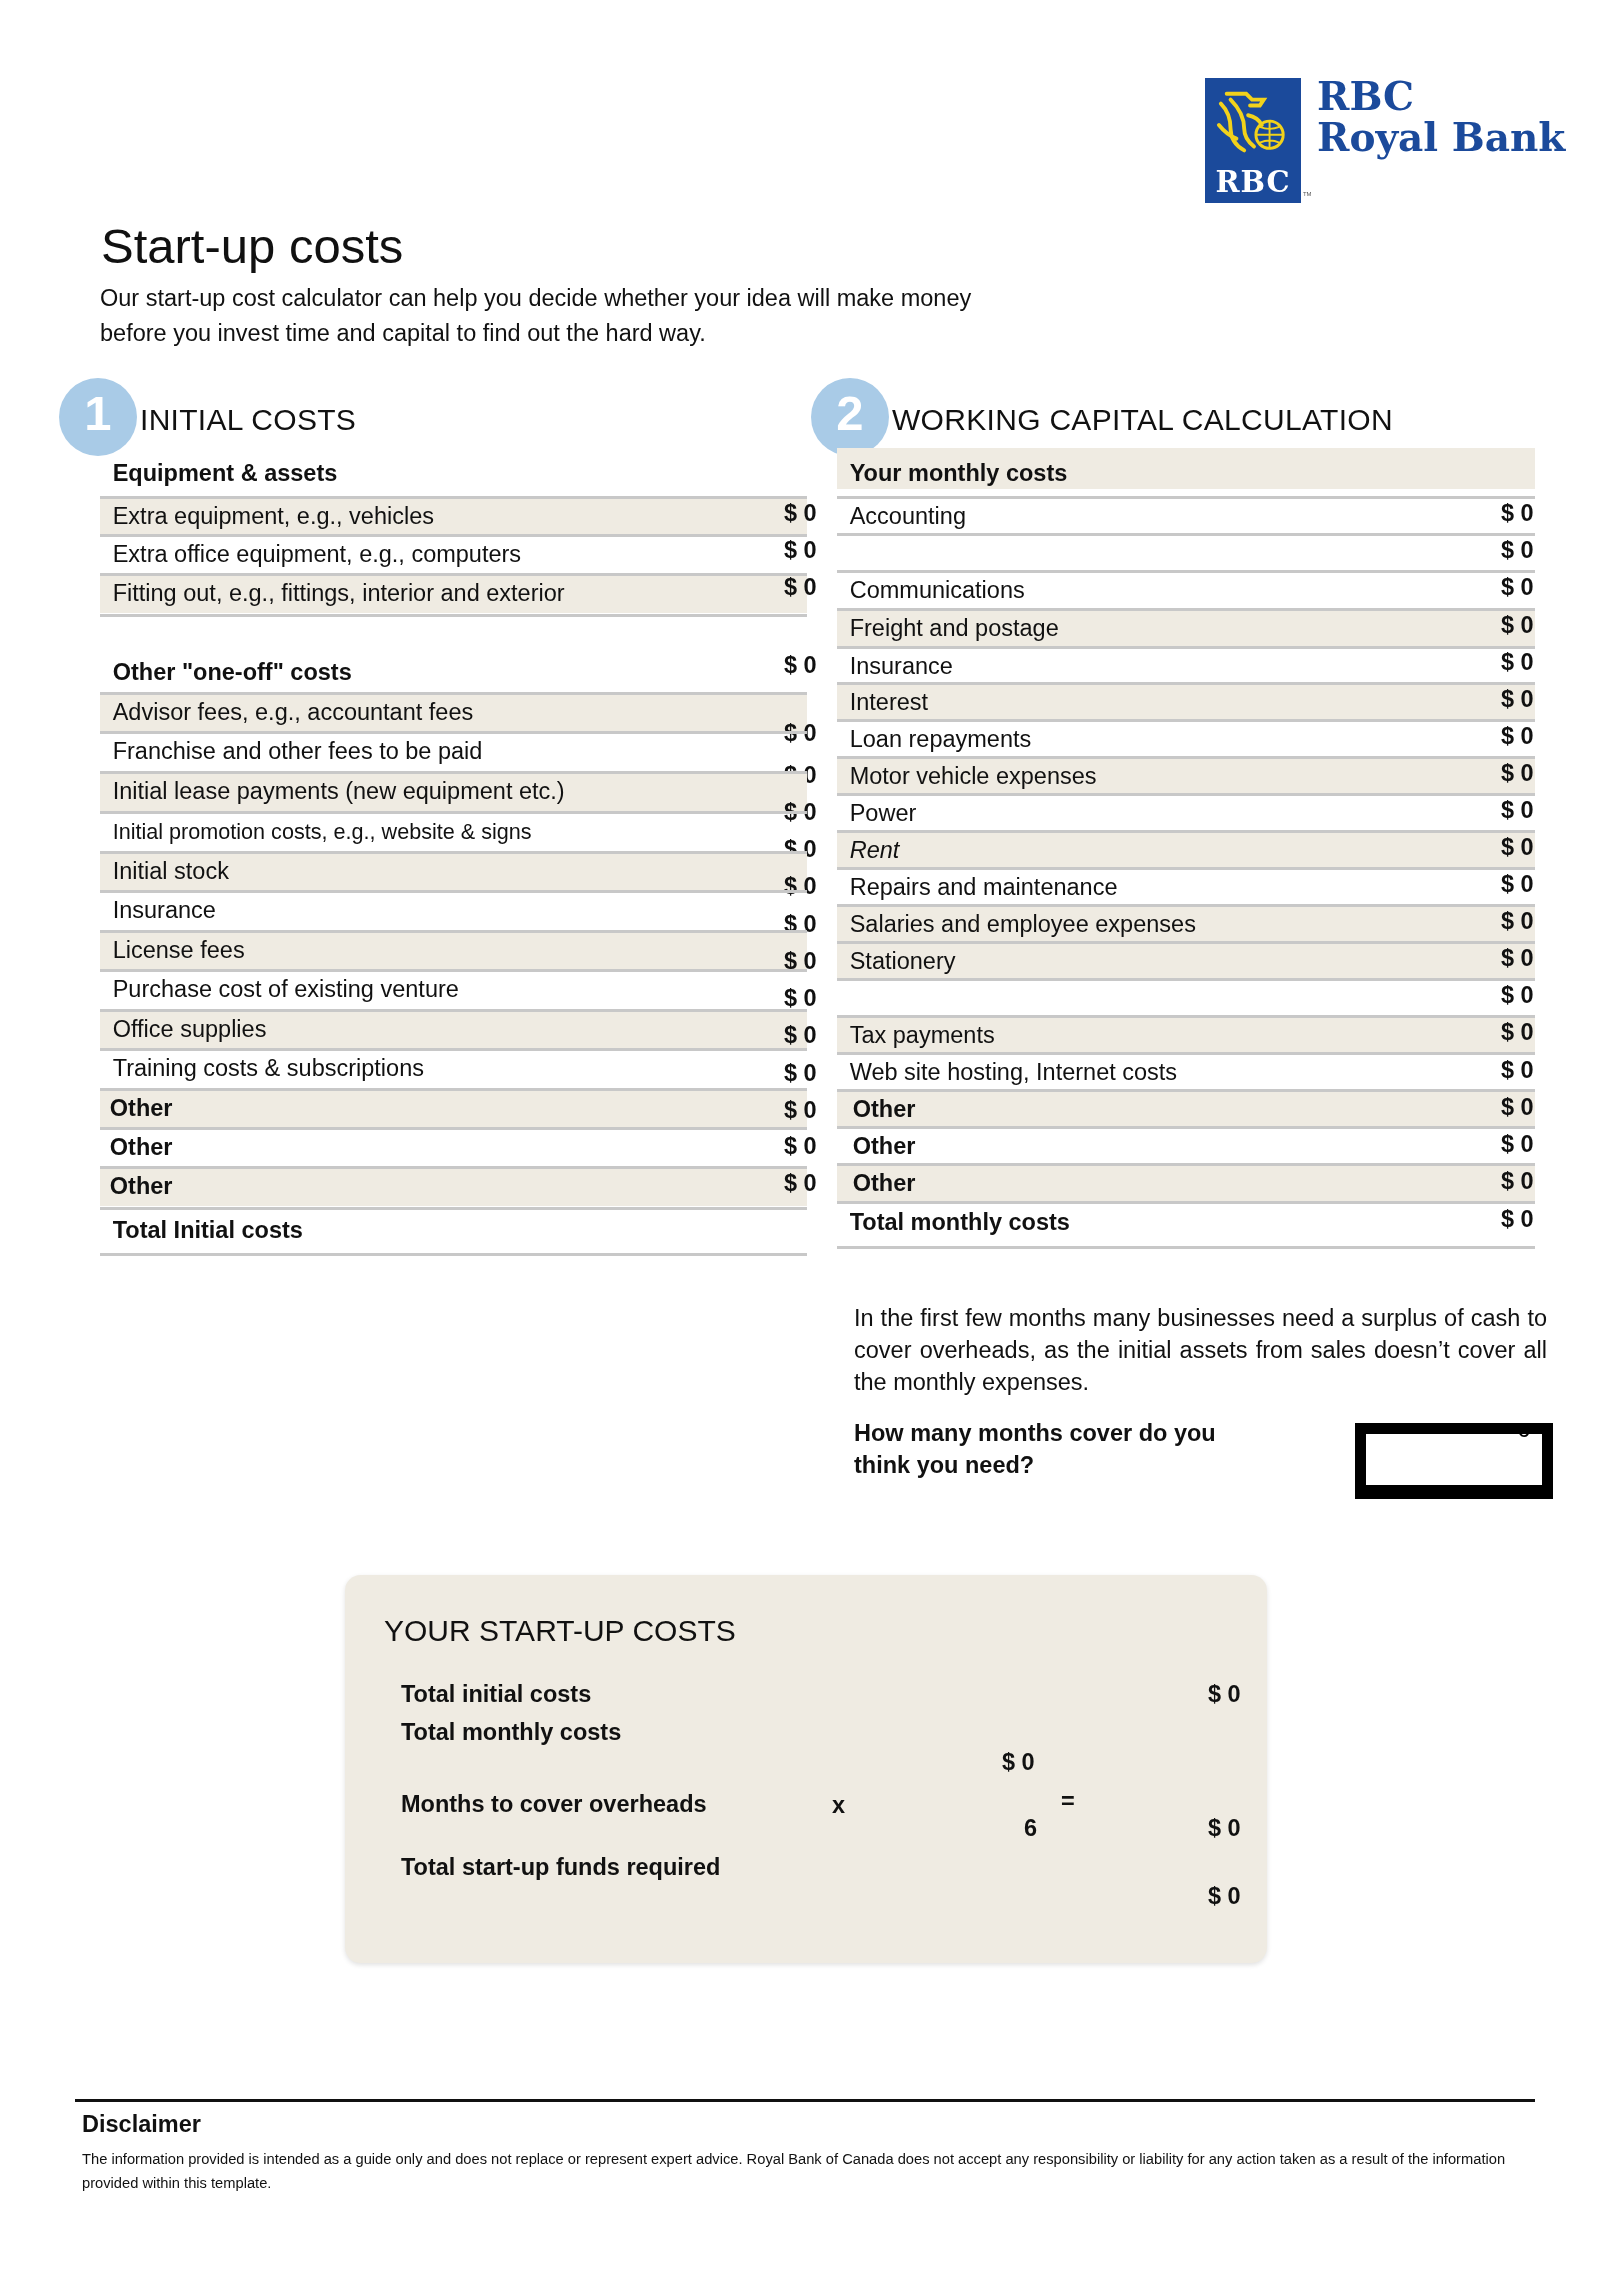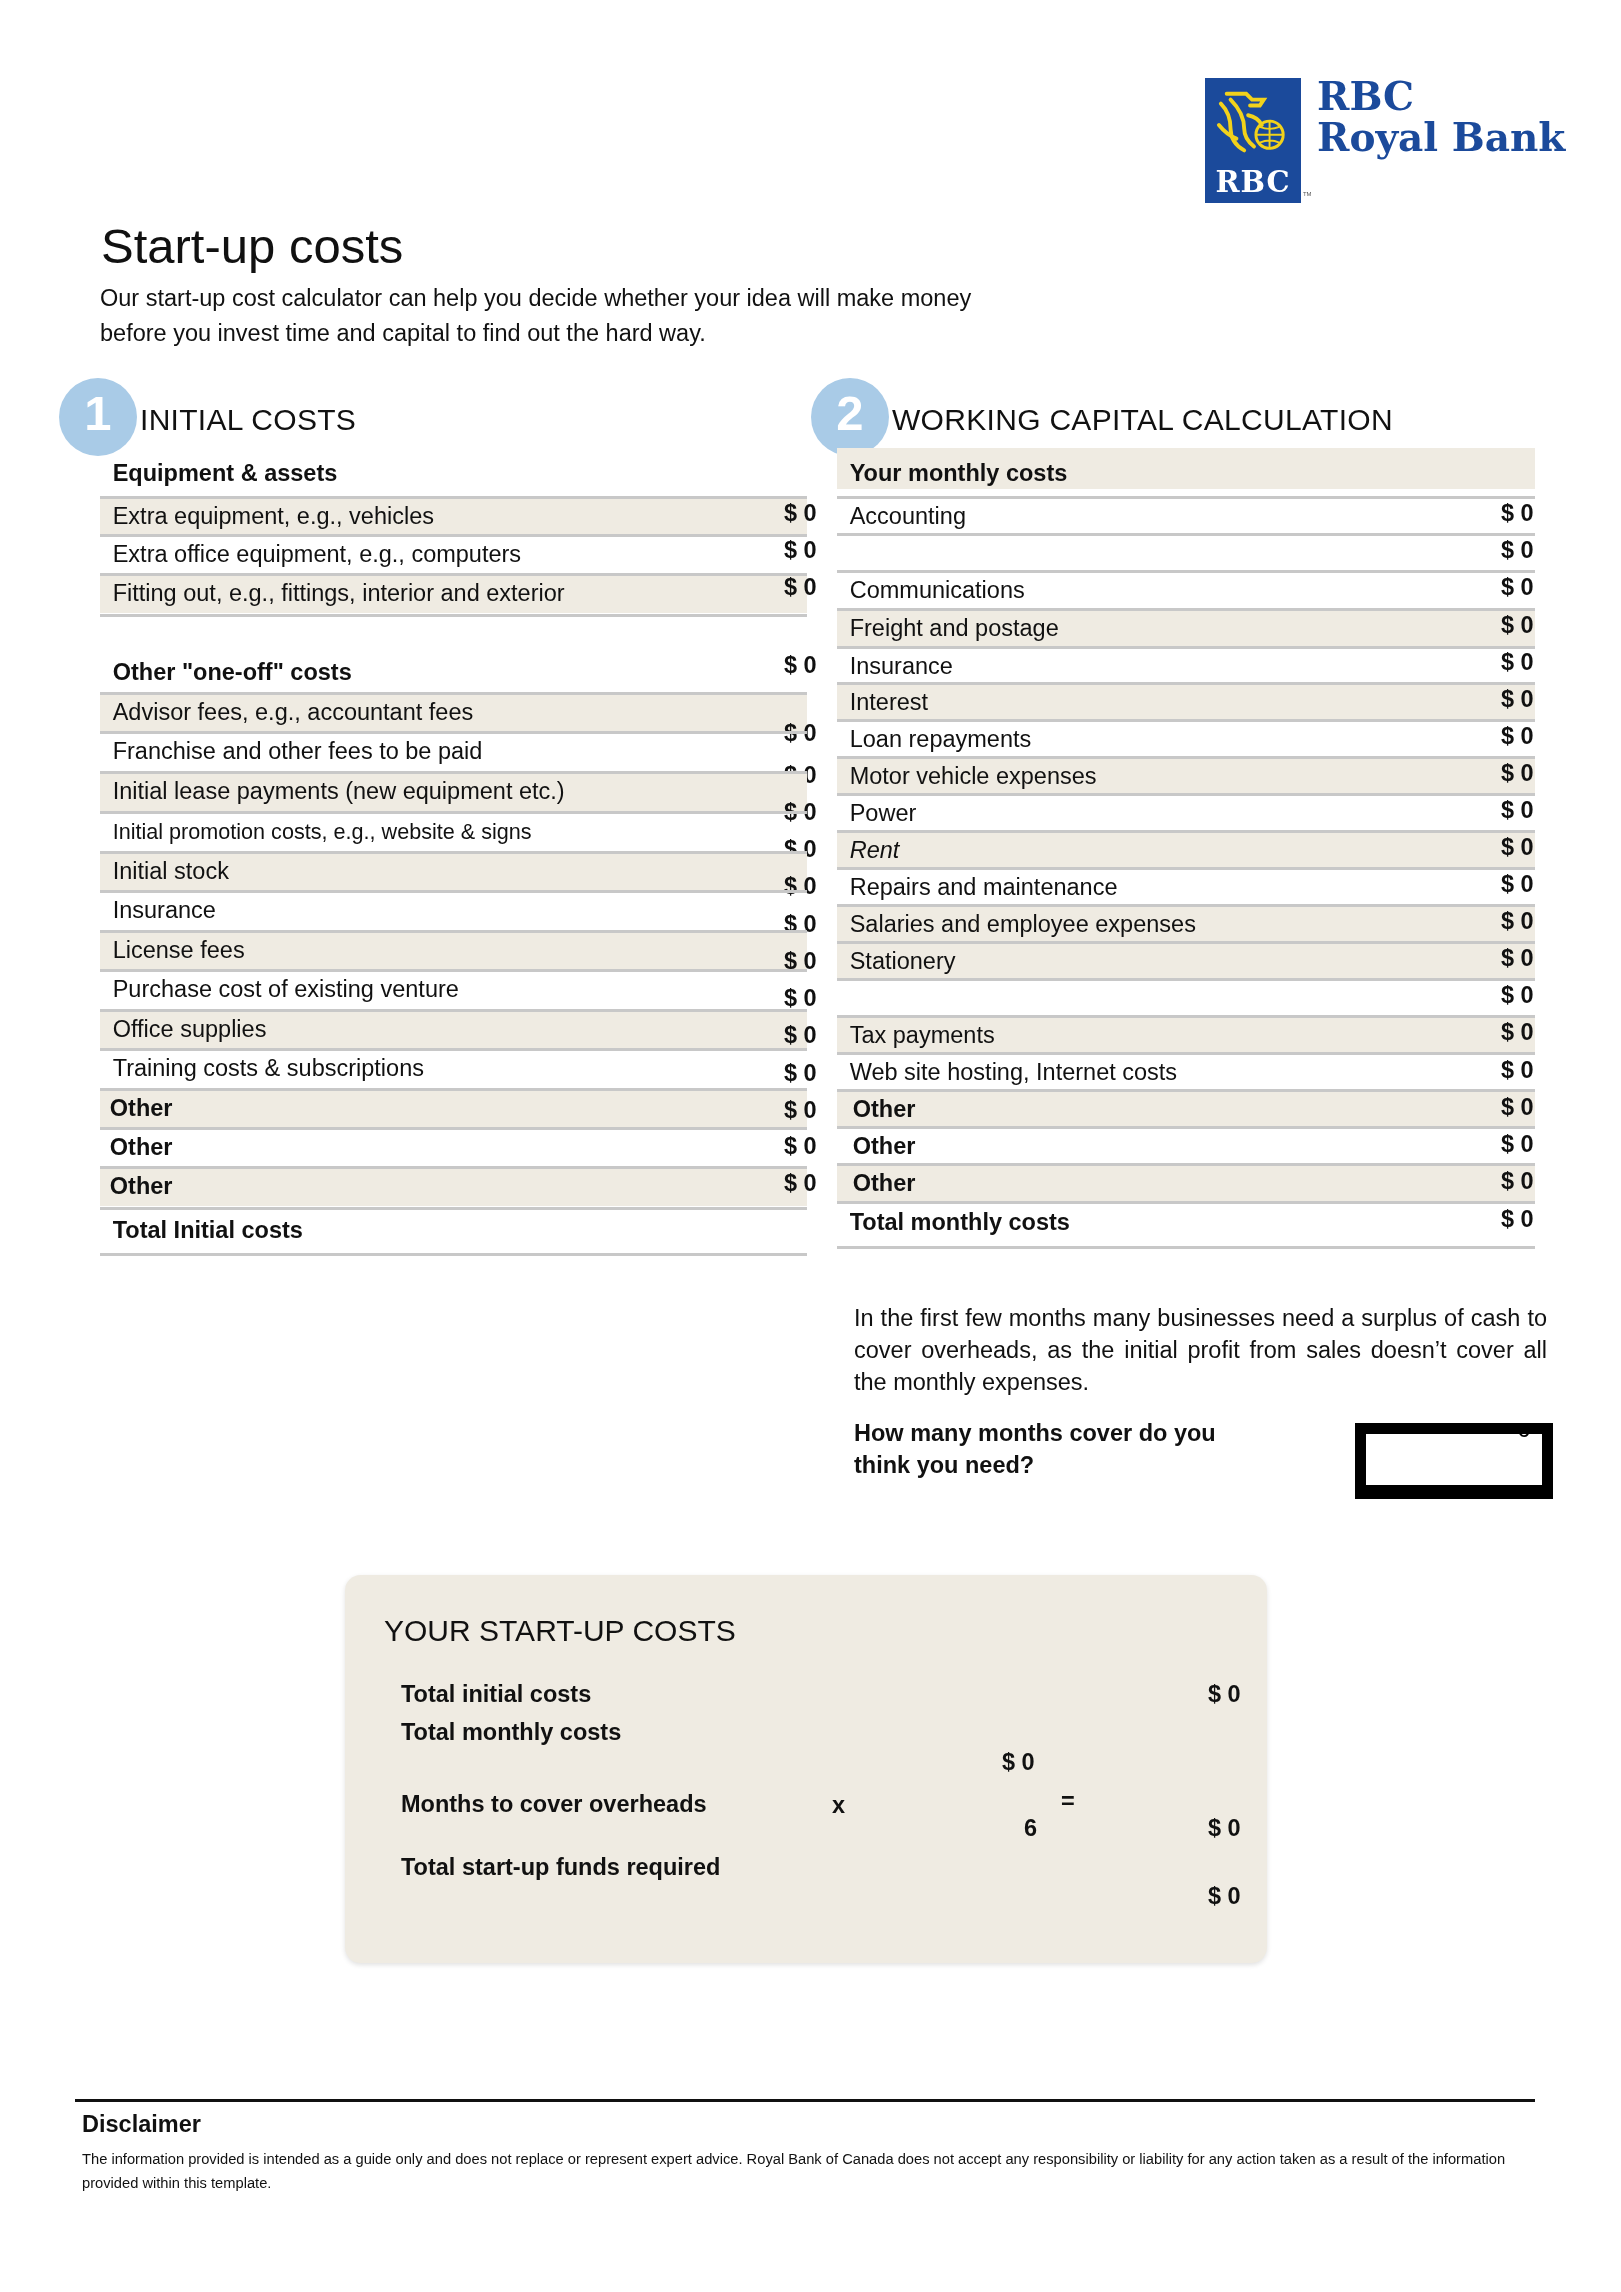--- a/index.html
+++ b/index.html
@@ -308,21 +308,21 @@
   <div class="amt" style="left:664px; top:1168px;">$ 0</div>
   <div class="rule" style="top:1201px; width:698px;"></div>
 
   <div class="row head" style="top:1205px; width:698px;">
       <span class="lbl">Total monthly costs</span>
     </div>
   <div class="amt" style="left:664px; top:1206px;">$ 0</div>
   <div class="rule" style="top:1246px; width:698px;"></div>
 </div>
 
-<p class="note">In the first few months many businesses need a surplus of cash to cover overheads, as the initial profit from sales doesn’t cover all the monthly expenses.</p>
+<p class="note">In the first few months many businesses need a surplus of cash to cover overheads, as the initial assets from sales doesn’t cover all the monthly expenses.</p>
 <p class="question">How many months cover do you think you need?</p>
 <div class="months-box">
   <span class="val">6</span>
 </div>
 
 <div class="summary">
   <div class="s-title">YOUR START-UP COSTS</div>
   <div class="s-lbl" style="top:106px;">Total initial costs</div>
   <div class="s-val" style="left:863px; top:106px;">$ 0</div>
   <div class="s-lbl" style="top:144px;">Total monthly costs</div>

